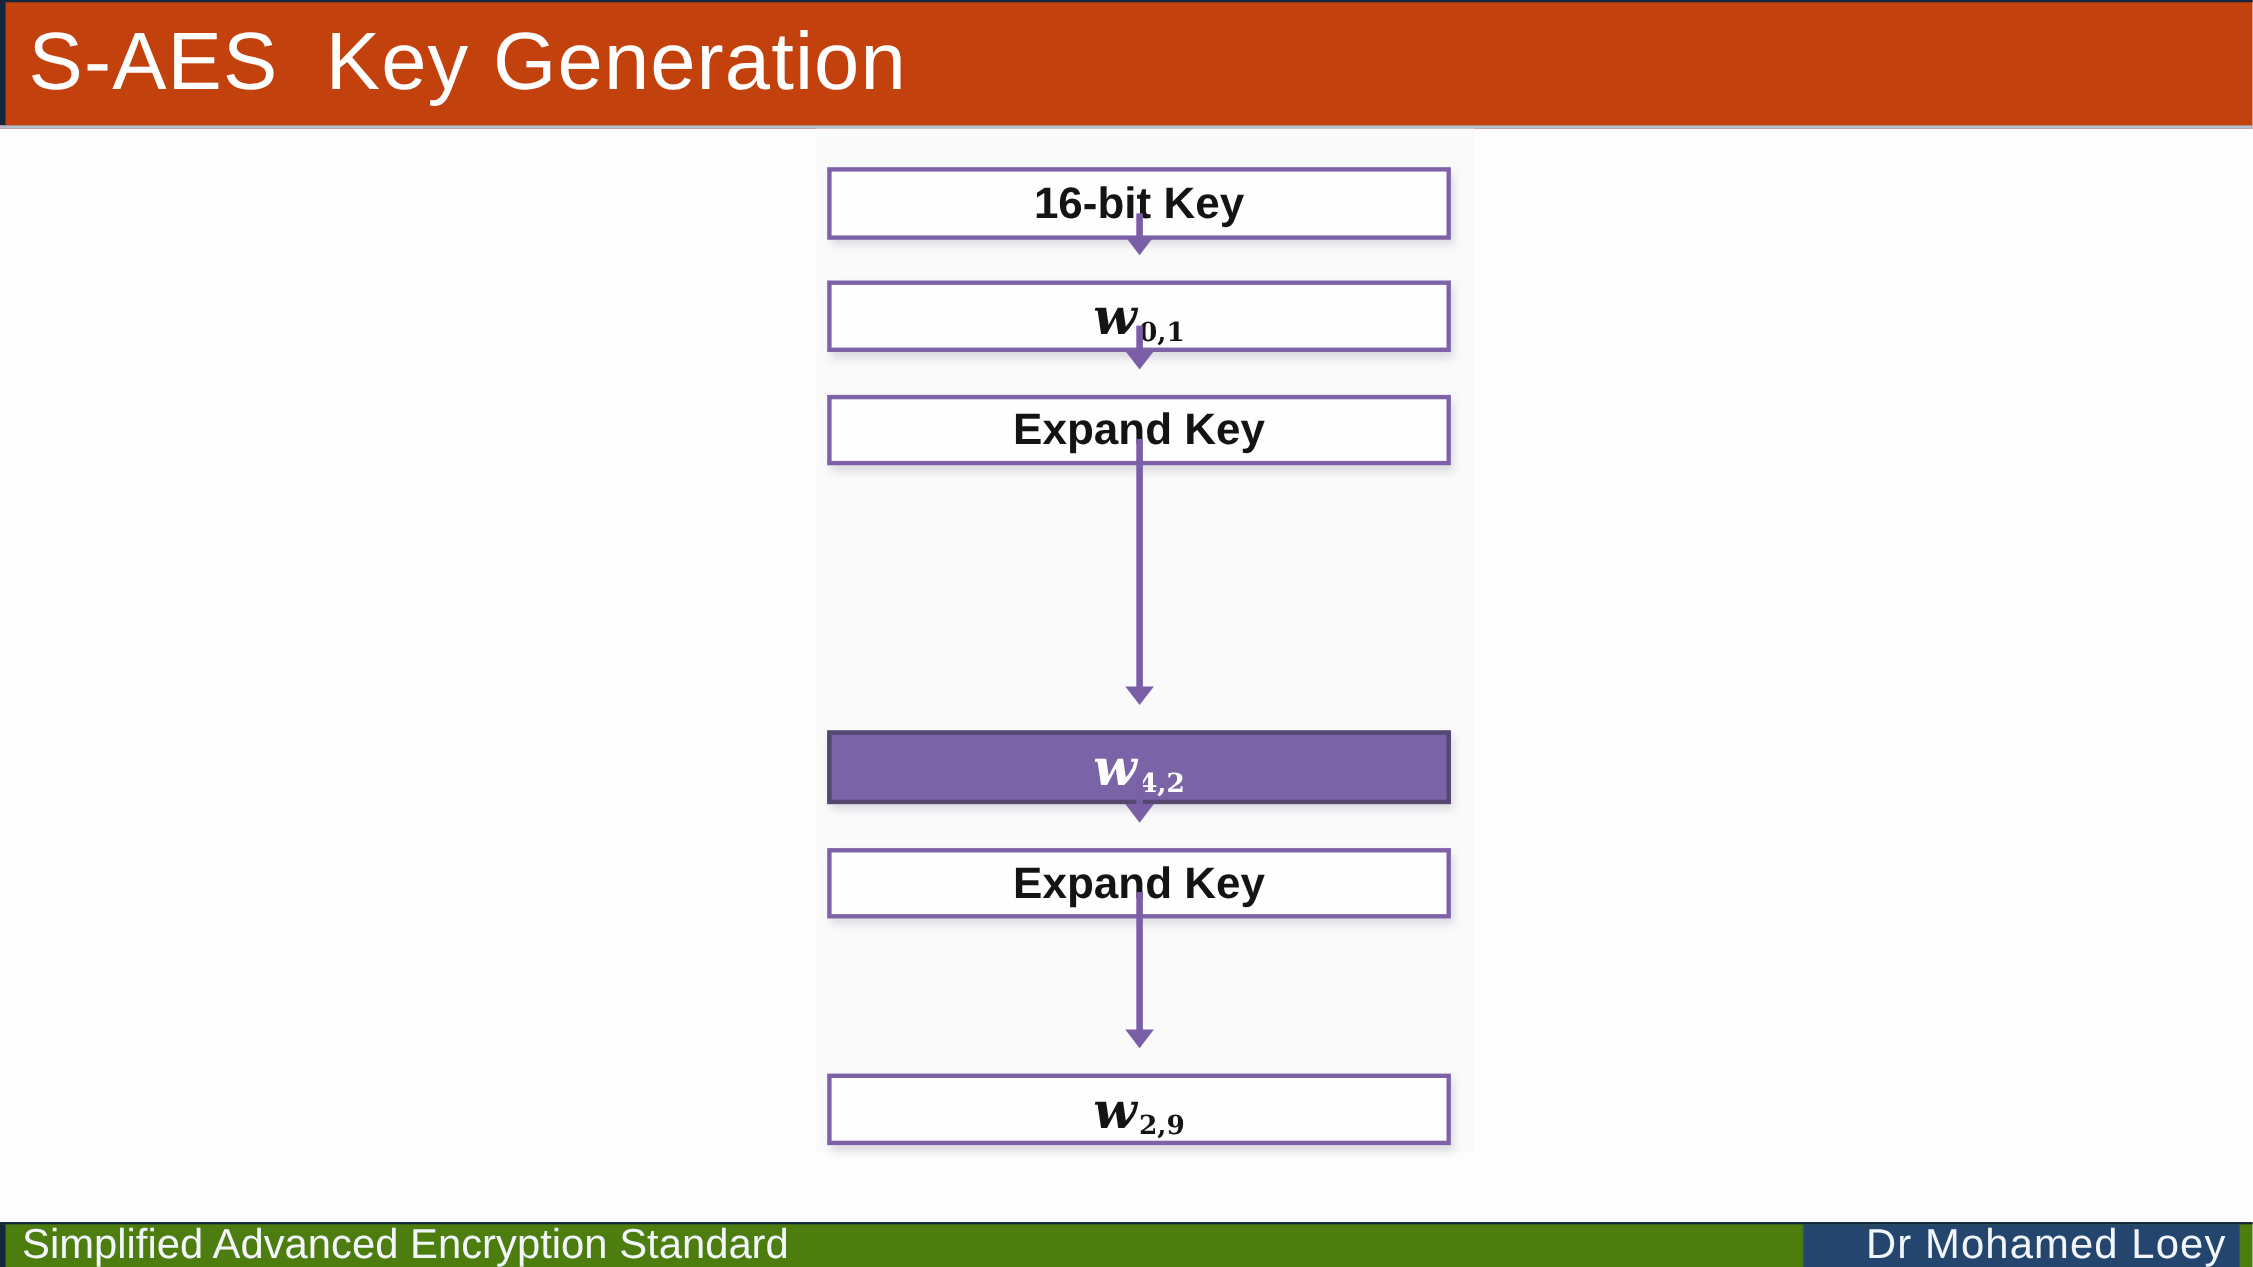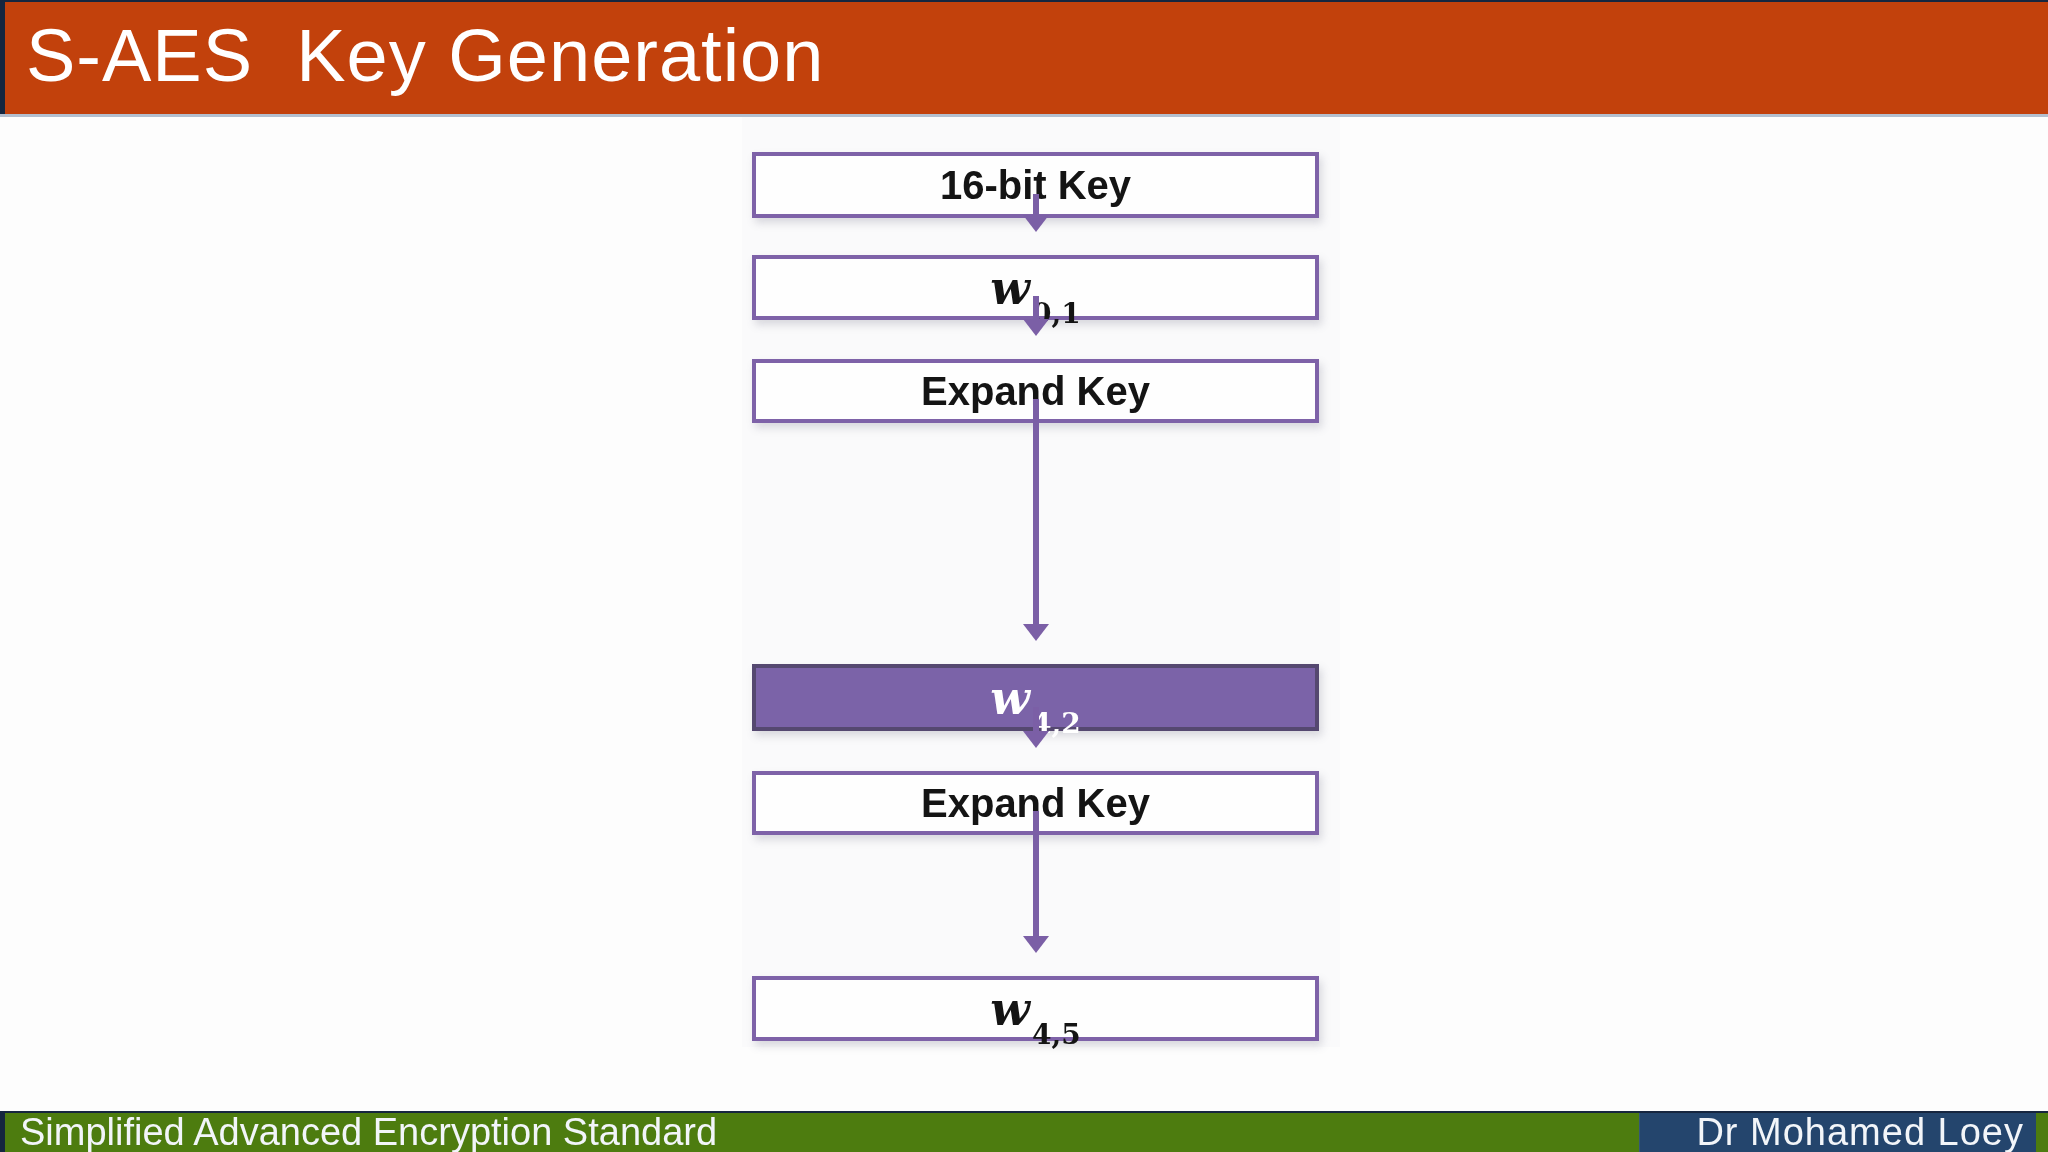--- a/index.html
+++ b/index.html
@@ -70,24 +70,24 @@
     font-family: "DejaVu Serif", serif;
     font-style: italic;
     font-weight: 700;
     font-size: 46px;
     line-height: 1;
   }
   .w-subscript {
     font-family: "DejaVu Serif", serif;
     font-style: normal;
     font-weight: 700;
-    font-size: 28px;
+    font-size: 24px;
     line-height: 1;
     position: relative;
-    top: 26px;
+    top: 14px;
     margin-left: 2px;
   }
 
   .flow-arrow {
     position: absolute;
     left: 1023px;
     width: 26px;
   }
   .flow-arrow .shaft {
     position: absolute;
@@ -199,21 +199,21 @@
     <span>Expand Key</span>
   </div>
 
   <div class="flow-arrow" style="top:811px; height:142px;">
     <div class="shaft"></div>
     <div class="head"></div>
   </div>
 
   <div class="fbox" style="top:952px; height:65px;">
     <span class="w-symbol">w</span>
-    <span class="w-subscript">4,5</span>
+    <span class="w-subscript">2,9</span>
   </div>
 
   <div class="footer-bar">
     <div class="footer-left">Simplified Advanced Encryption Standard</div>
     <div class="footer-right-panel">
       <div class="footer-right">Dr Mohamed Loey</div>
     </div>
   </div>
 
 </div>

